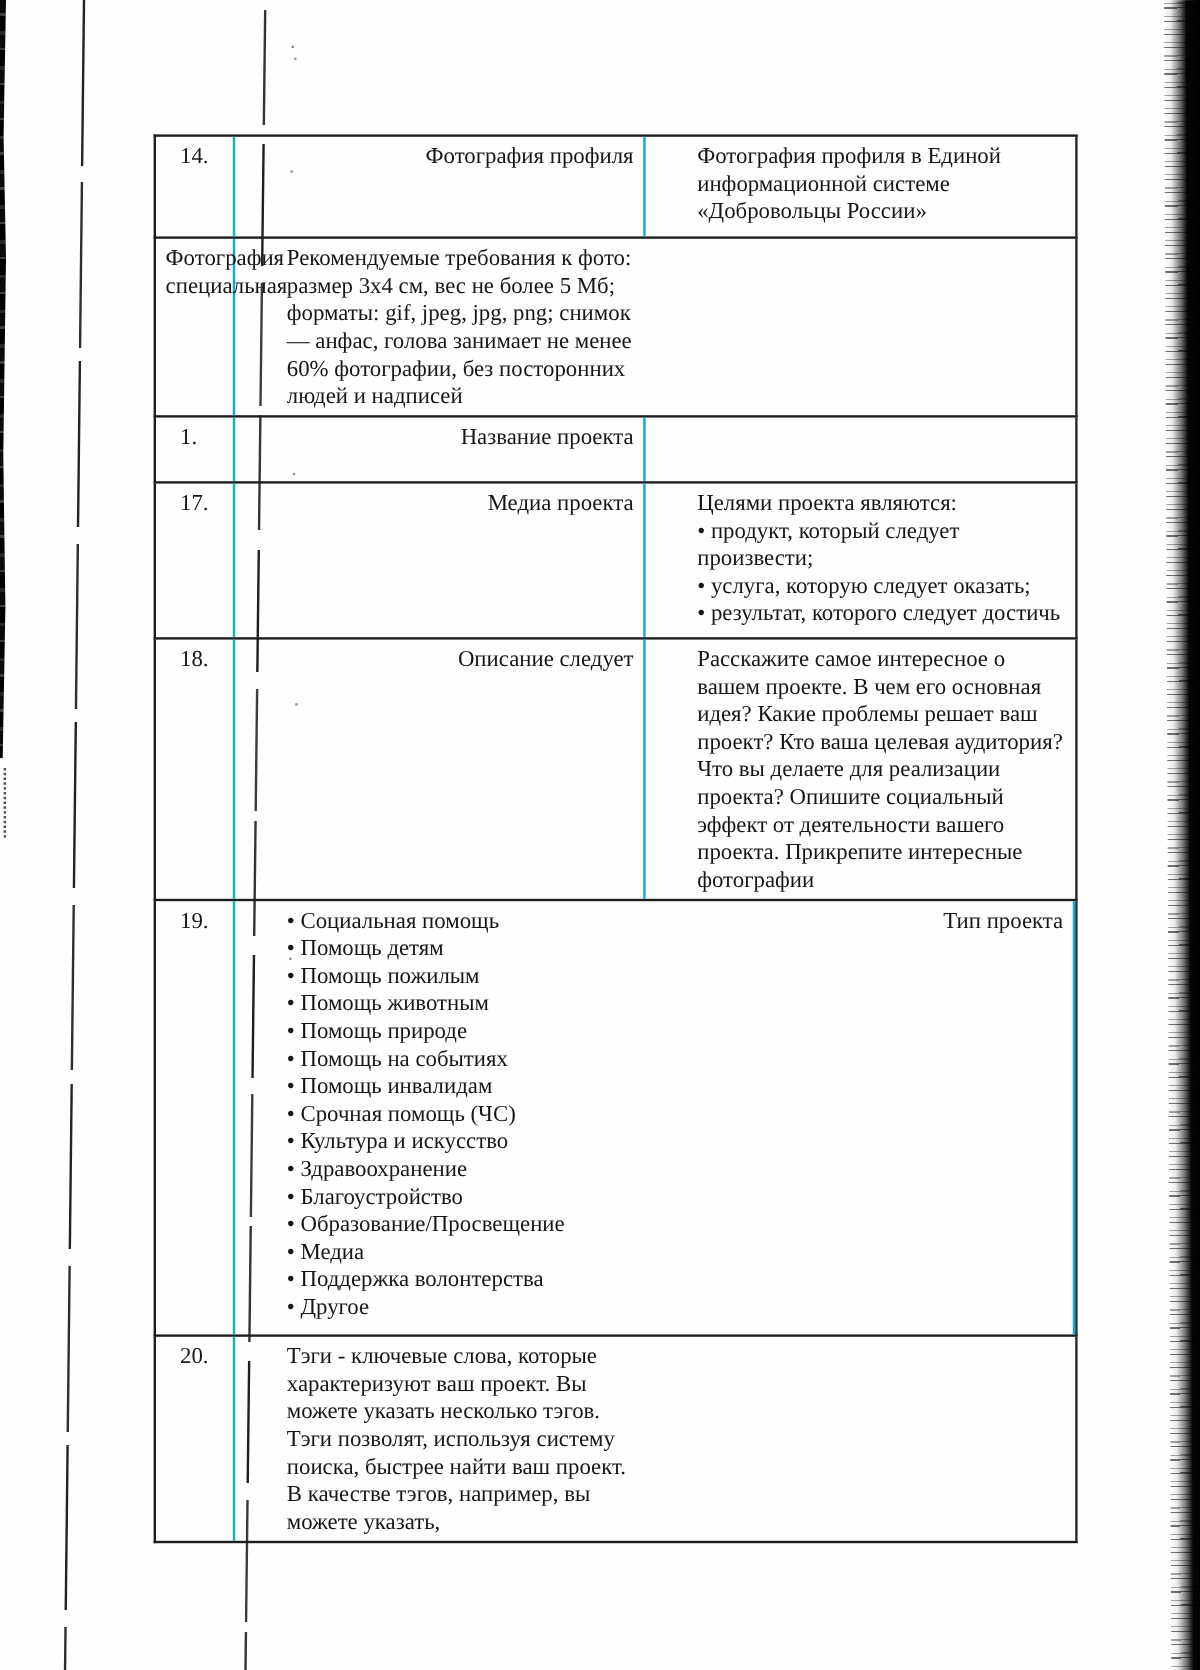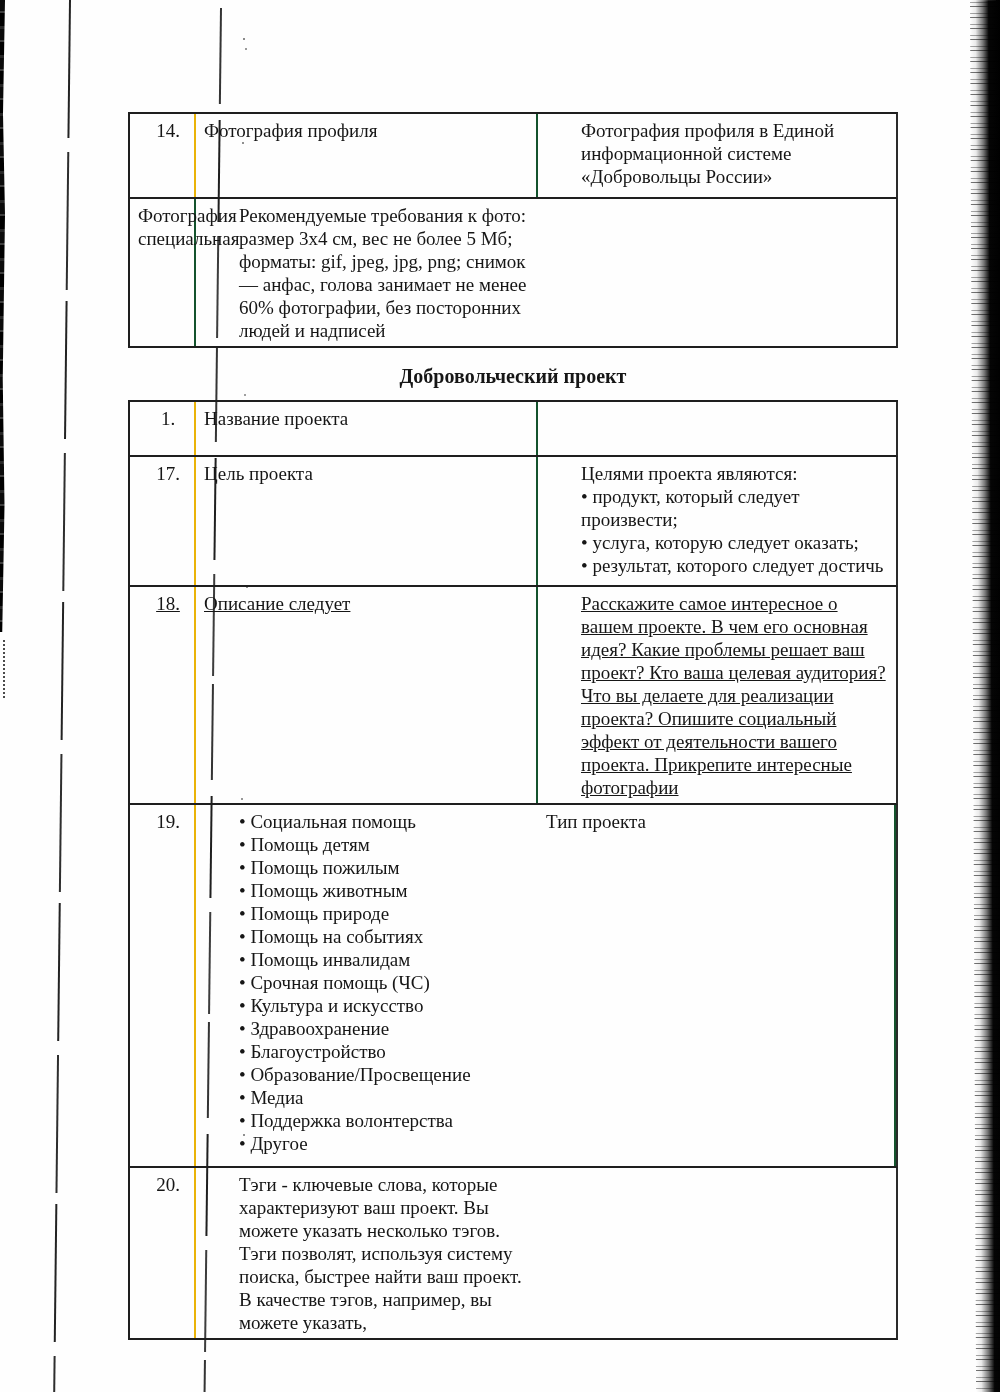--- a/index.html
+++ b/index.html
@@ -62,28 +62,28 @@
   .row{
     display:grid;
     grid-template-columns:66px 342px 1fr;
     border-left:2px solid #1e1e1e;
     border-right:2px solid #2a2a2a;
     border-bottom:2px solid #1e1e1e;
     box-sizing:border-box;
   }
   .row.first{border-top:2px solid #1e1e1e;}
   .cell{padding:5px 8px 4px 8px;box-sizing:border-box;}
-  .cell.num{padding-left:20px;border-right:2px solid #eab308;text-align:center;}
-  .cell.label{border-right:2px solid #14532d;}
+  .cell.num{padding-left:20px;border-right:2px solid #14b8a6;}
+  .cell.label{border-right:2px solid #0ea5e9;text-align:right;}
   .cell.value{white-space:pre-line;margin-left:35px;}
   .r14{min-height:87px;}
   .r15{min-height:148px;}
   .r16{min-height:55px;}
   .r17{min-height:130px;}
-  .r18{min-height:197px;text-decoration:underline;}
+  .r18{min-height:197px;}
   .r19{min-height:363px;}
   .r20{min-height:145px;}
   .section-row{
     min-height:54px;box-sizing:border-box;
     border-bottom:2px solid #1e1e1e;
     display:flex;align-items:center;justify-content:center;
     font-weight:bold;font-size:20px;
     padding-top:4px;
   }
 </style>
@@ -105,31 +105,30 @@
       <div class="cell num">14.</div>
       <div class="cell label">Фотография профиля</div>
       <div class="cell value">Фотография профиля в Единой информационной системе «Добровольцы России»</div>
     </div>
 
     <div class="row r15">
       <div class="cell label">Фотография специальная</div>
       <div class="cell value">Рекомендуемые требования к фото: размер 3х4 см, вес не более 5 Мб; форматы: gif, jpeg, jpg, png; снимок — анфас, голова занимает не менее 60% фотографии, без посторонних людей и надписей</div>
     </div>
 
-    <div class="section-row">Добровольческий проект</div>
 
     <div class="row r16">
       <div class="cell num">1.</div>
       <div class="cell label">Название проекта</div>
       <div class="cell value"></div>
     </div>
 
     <div class="row r17">
       <div class="cell num">17.</div>
-      <div class="cell label">Цель проекта</div>
+      <div class="cell label">Медиа проекта</div>
       <div class="cell value">Целями проекта являются:
 • продукт, который следует произвести;
 • услуга, которую следует оказать;
 • результат, которого следует достичь</div>
     </div>
 
     <div class="row r18">
       <div class="cell num">18.</div>
       <div class="cell label">Описание следует</div>
       <div class="cell value">Расскажите самое интересное о вашем проекте. В чем его основная идея? Какие проблемы решает ваш проект? Кто ваша целевая аудитория? Что вы делаете для реализации проекта? Опишите социальный эффект от деятельности вашего проекта. Прикрепите интересные фотографии</div>

